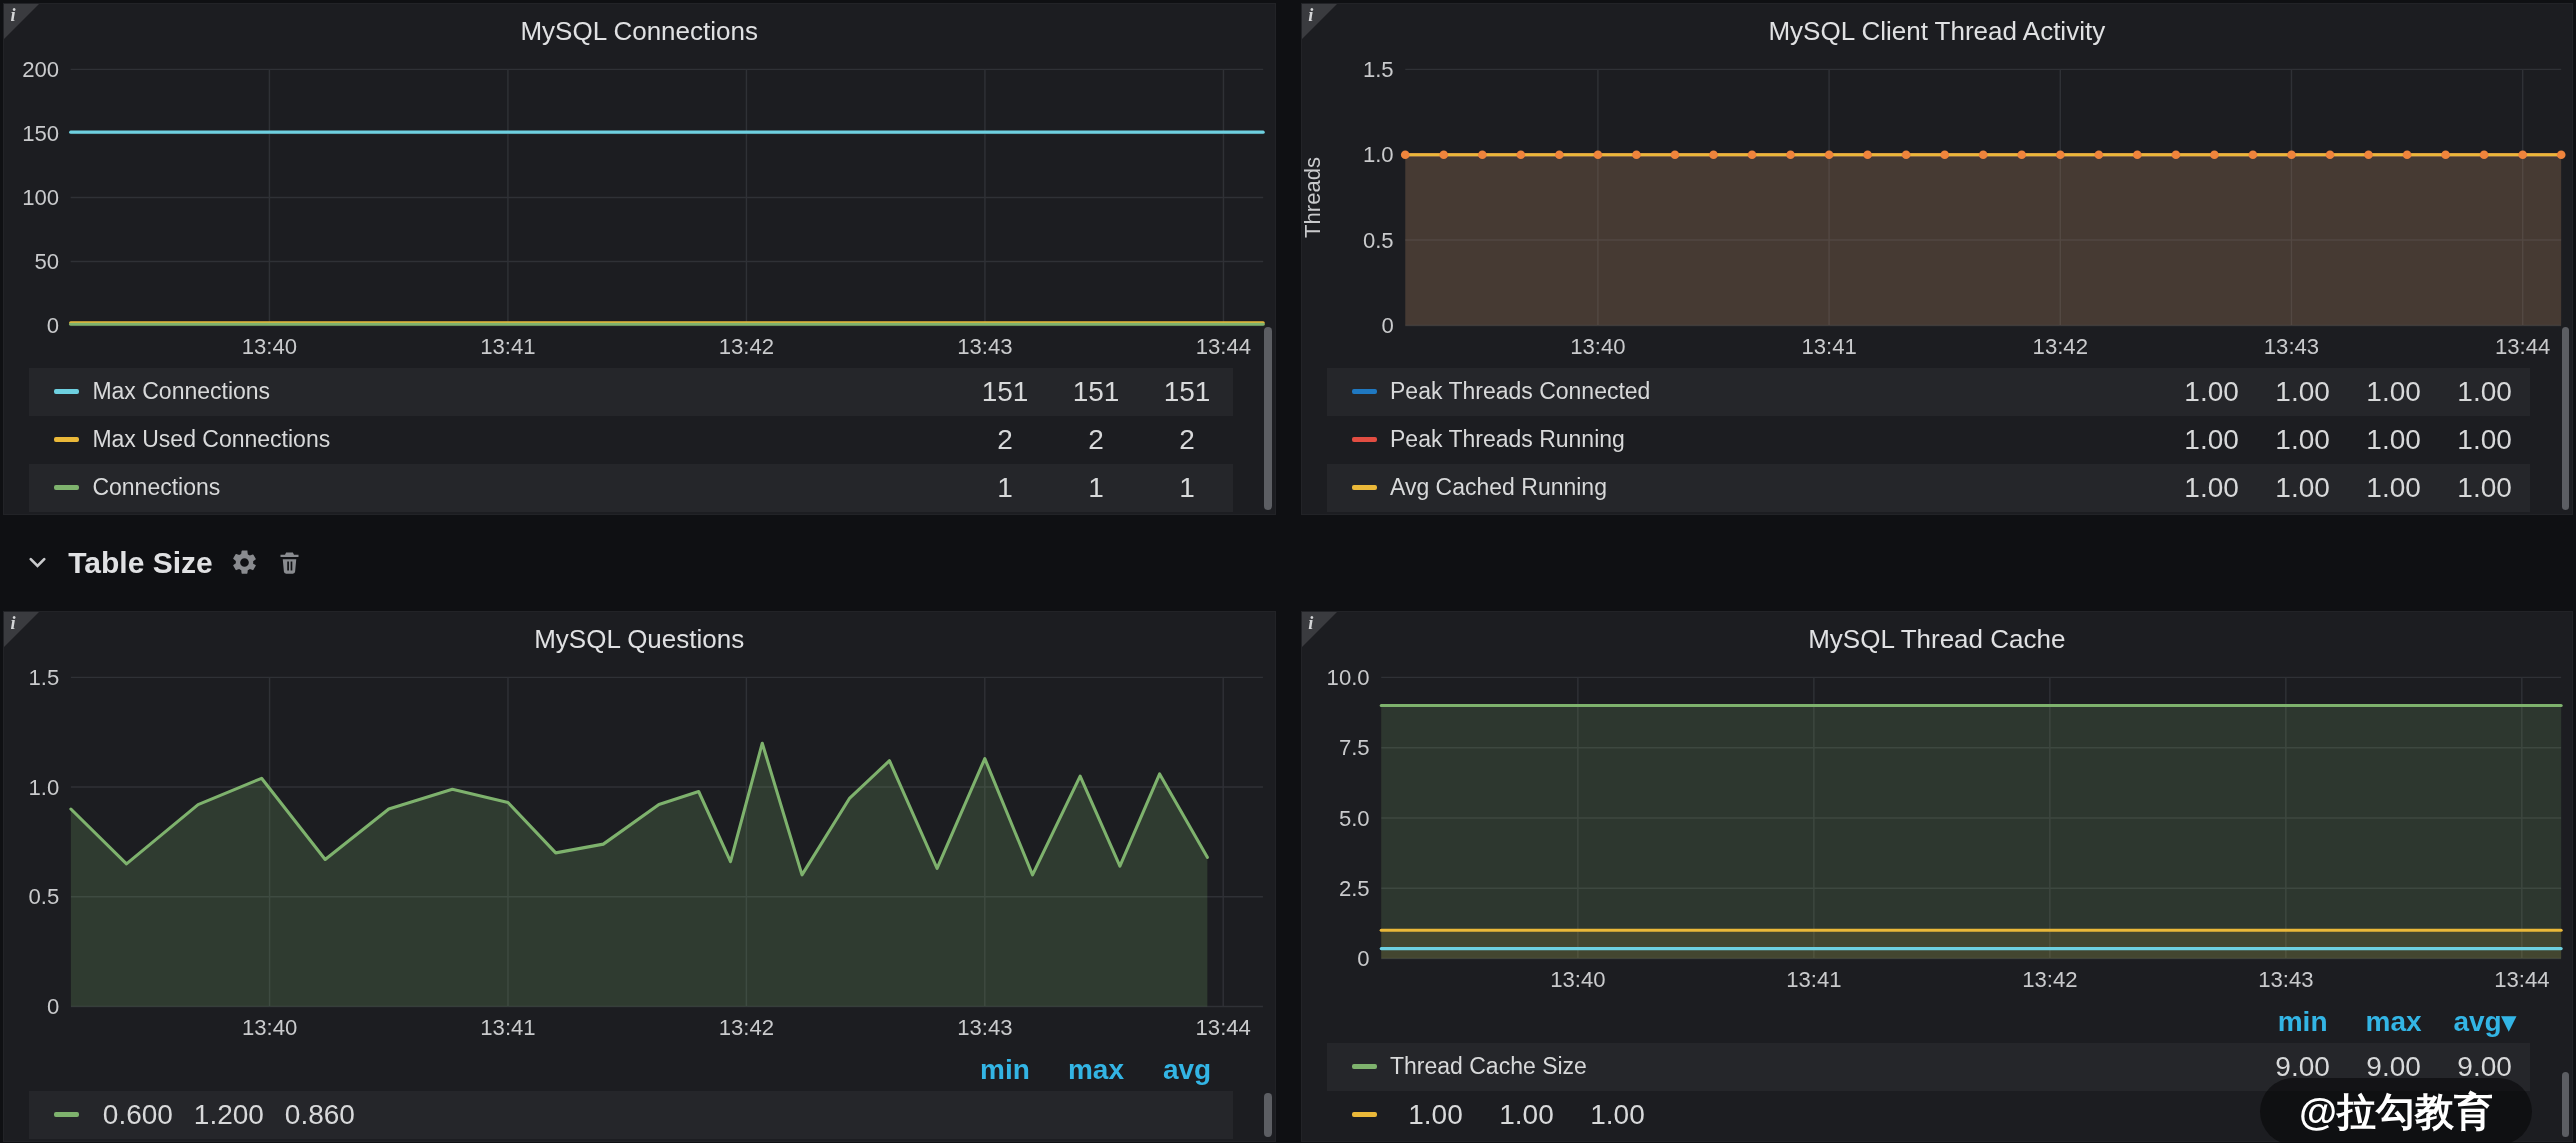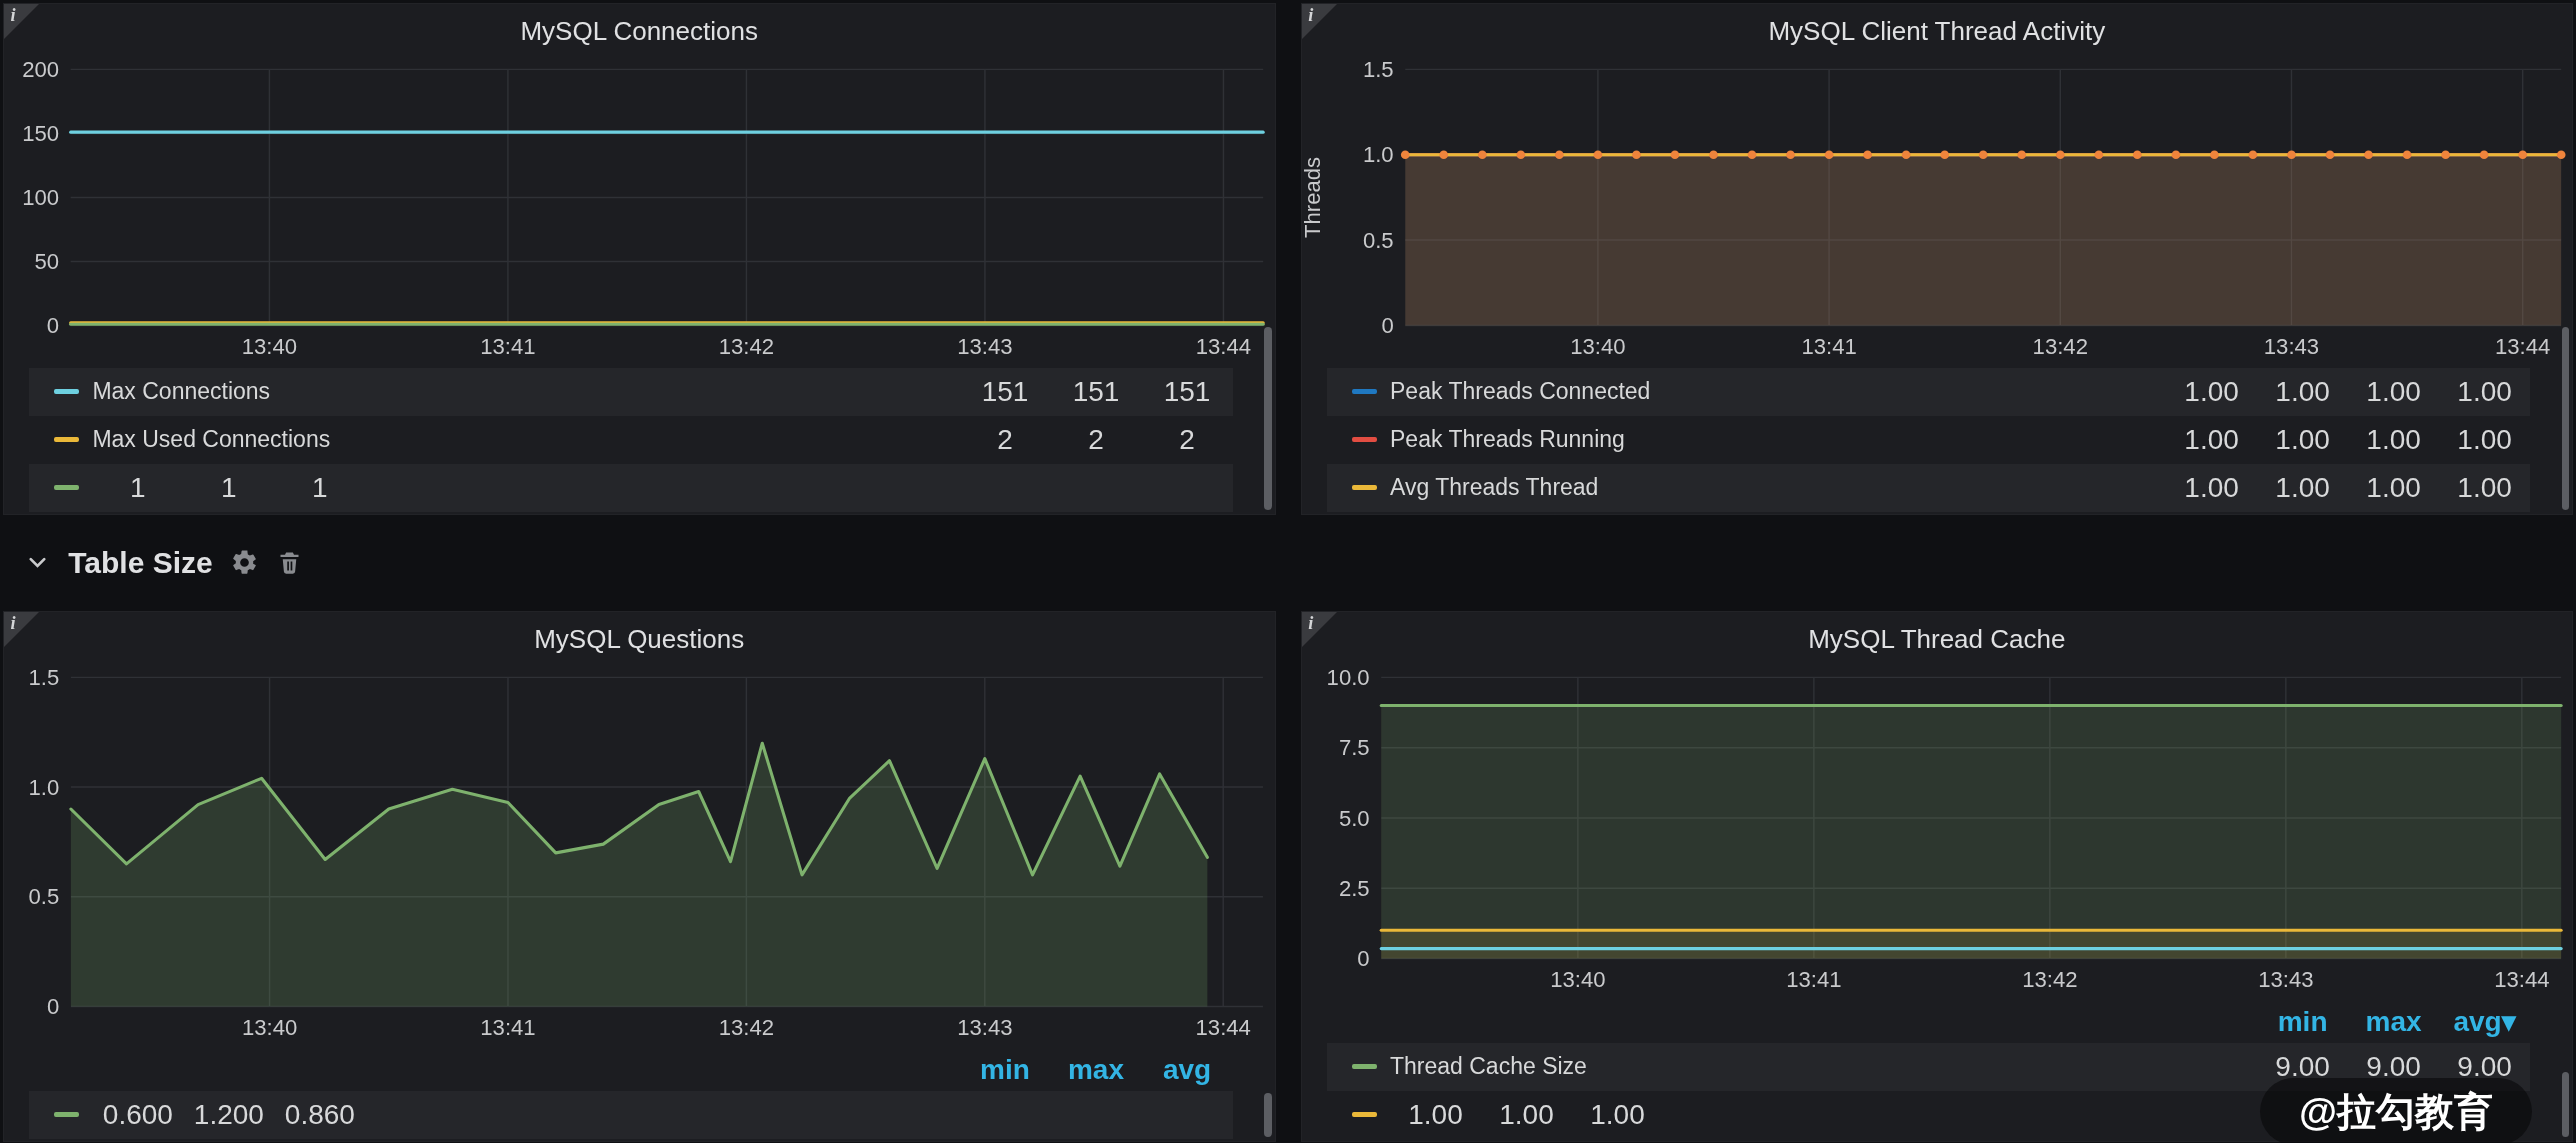--- a/index.html
+++ b/index.html
@@ -86,20 +86,21 @@
               <span class="dash" style="background: rgb(234, 184, 57);"></span>
               <span class="llabel">Max Used Connections</span>
               <span class="vals">
                 <span class="lcell">2</span>
                 <span class="lcell">2</span>
                 <span class="lcell">2</span>
               </span>
             </div>
             <div class="legend-row">
               <span class="dash" style="background: rgb(126, 178, 109);"></span>
+              <span class="llabel">Connections</span>
               <span class="vals">
                 <span class="lcell">1</span>
                 <span class="lcell">1</span>
                 <span class="lcell">1</span>
               </span>
             </div>
           </div>
         </div>
       <div class="scroll-thumb" style="top:323px;height:183px;"></div>
     </section>
@@ -187,21 +188,21 @@
               <span class="llabel">Peak Threads Running</span>
               <span class="vals">
                 <span class="lcell">1.00</span>
                 <span class="lcell">1.00</span>
                 <span class="lcell">1.00</span>
                 <span class="lcell">1.00</span>
               </span>
             </div>
             <div class="legend-row">
               <span class="dash" style="background: rgb(234, 184, 57);"></span>
-              <span class="llabel">Avg Threads Thread</span>
+              <span class="llabel">Avg Cached Running</span>
               <span class="vals">
                 <span class="lcell">1.00</span>
                 <span class="lcell">1.00</span>
                 <span class="lcell">1.00</span>
                 <span class="lcell">1.00</span>
               </span>
             </div>
           </div>
         </div>
       <div class="scroll-thumb" style="top:323px;height:183px;"></div>

